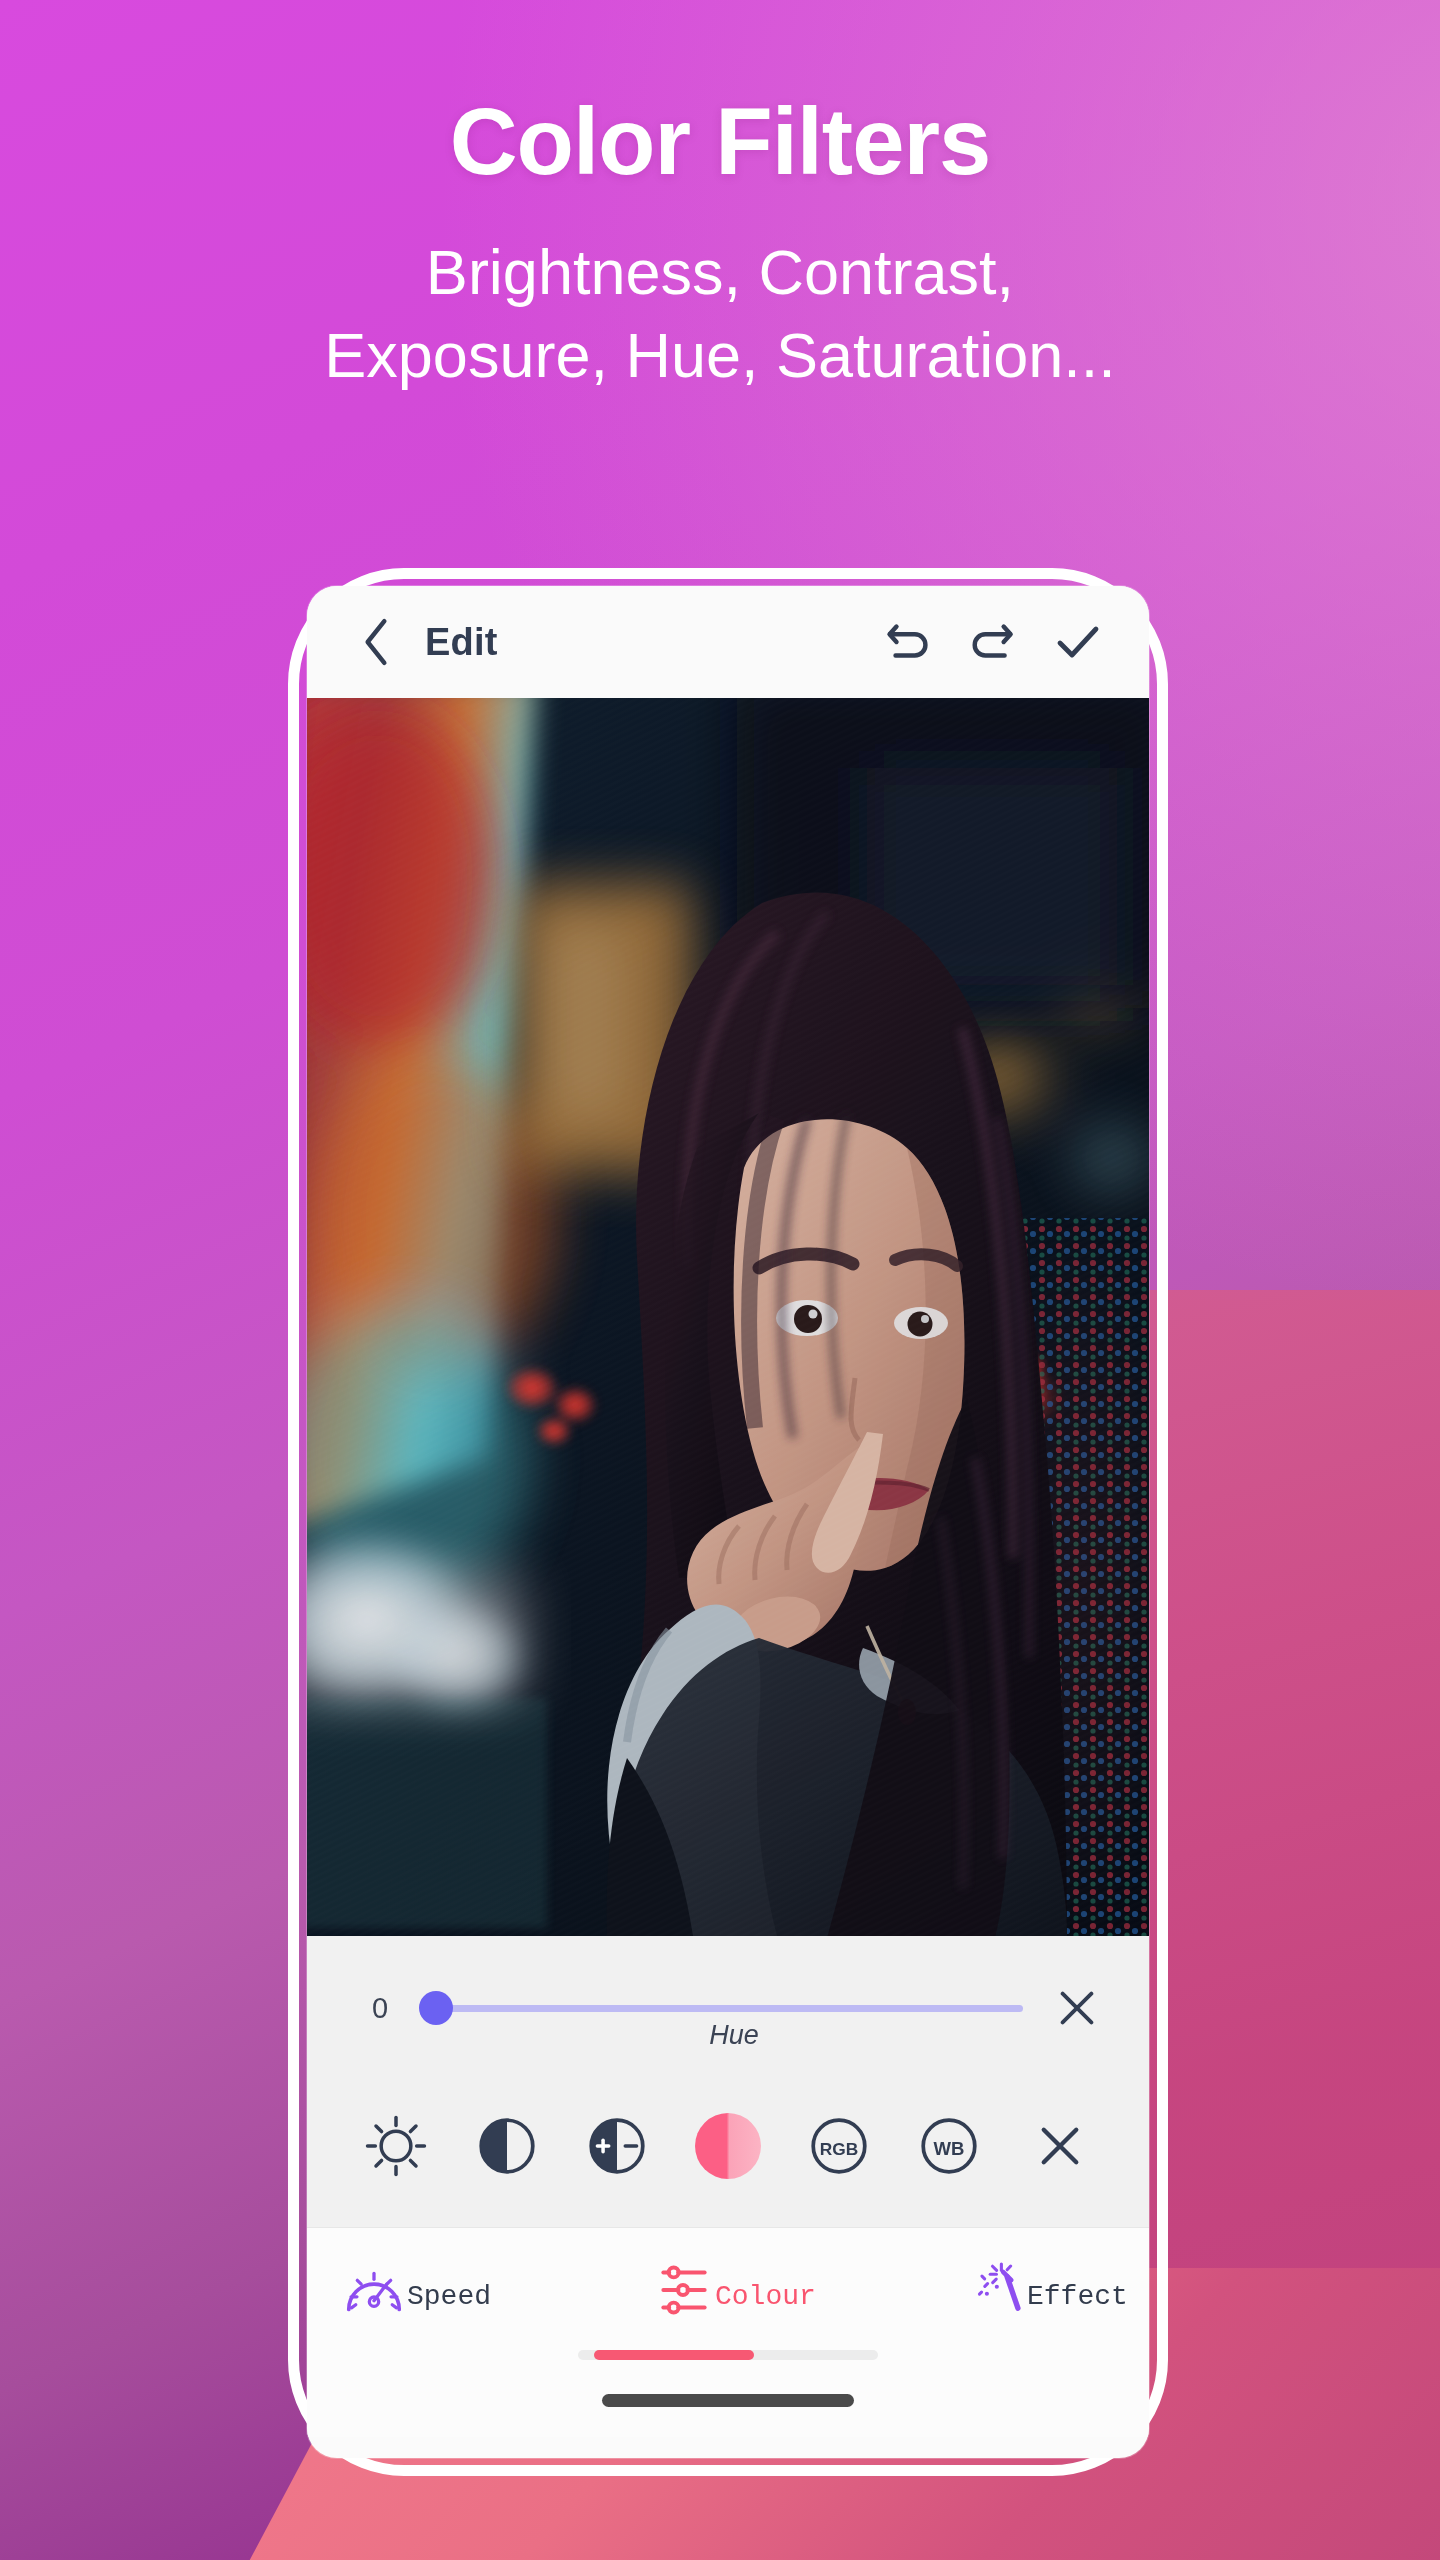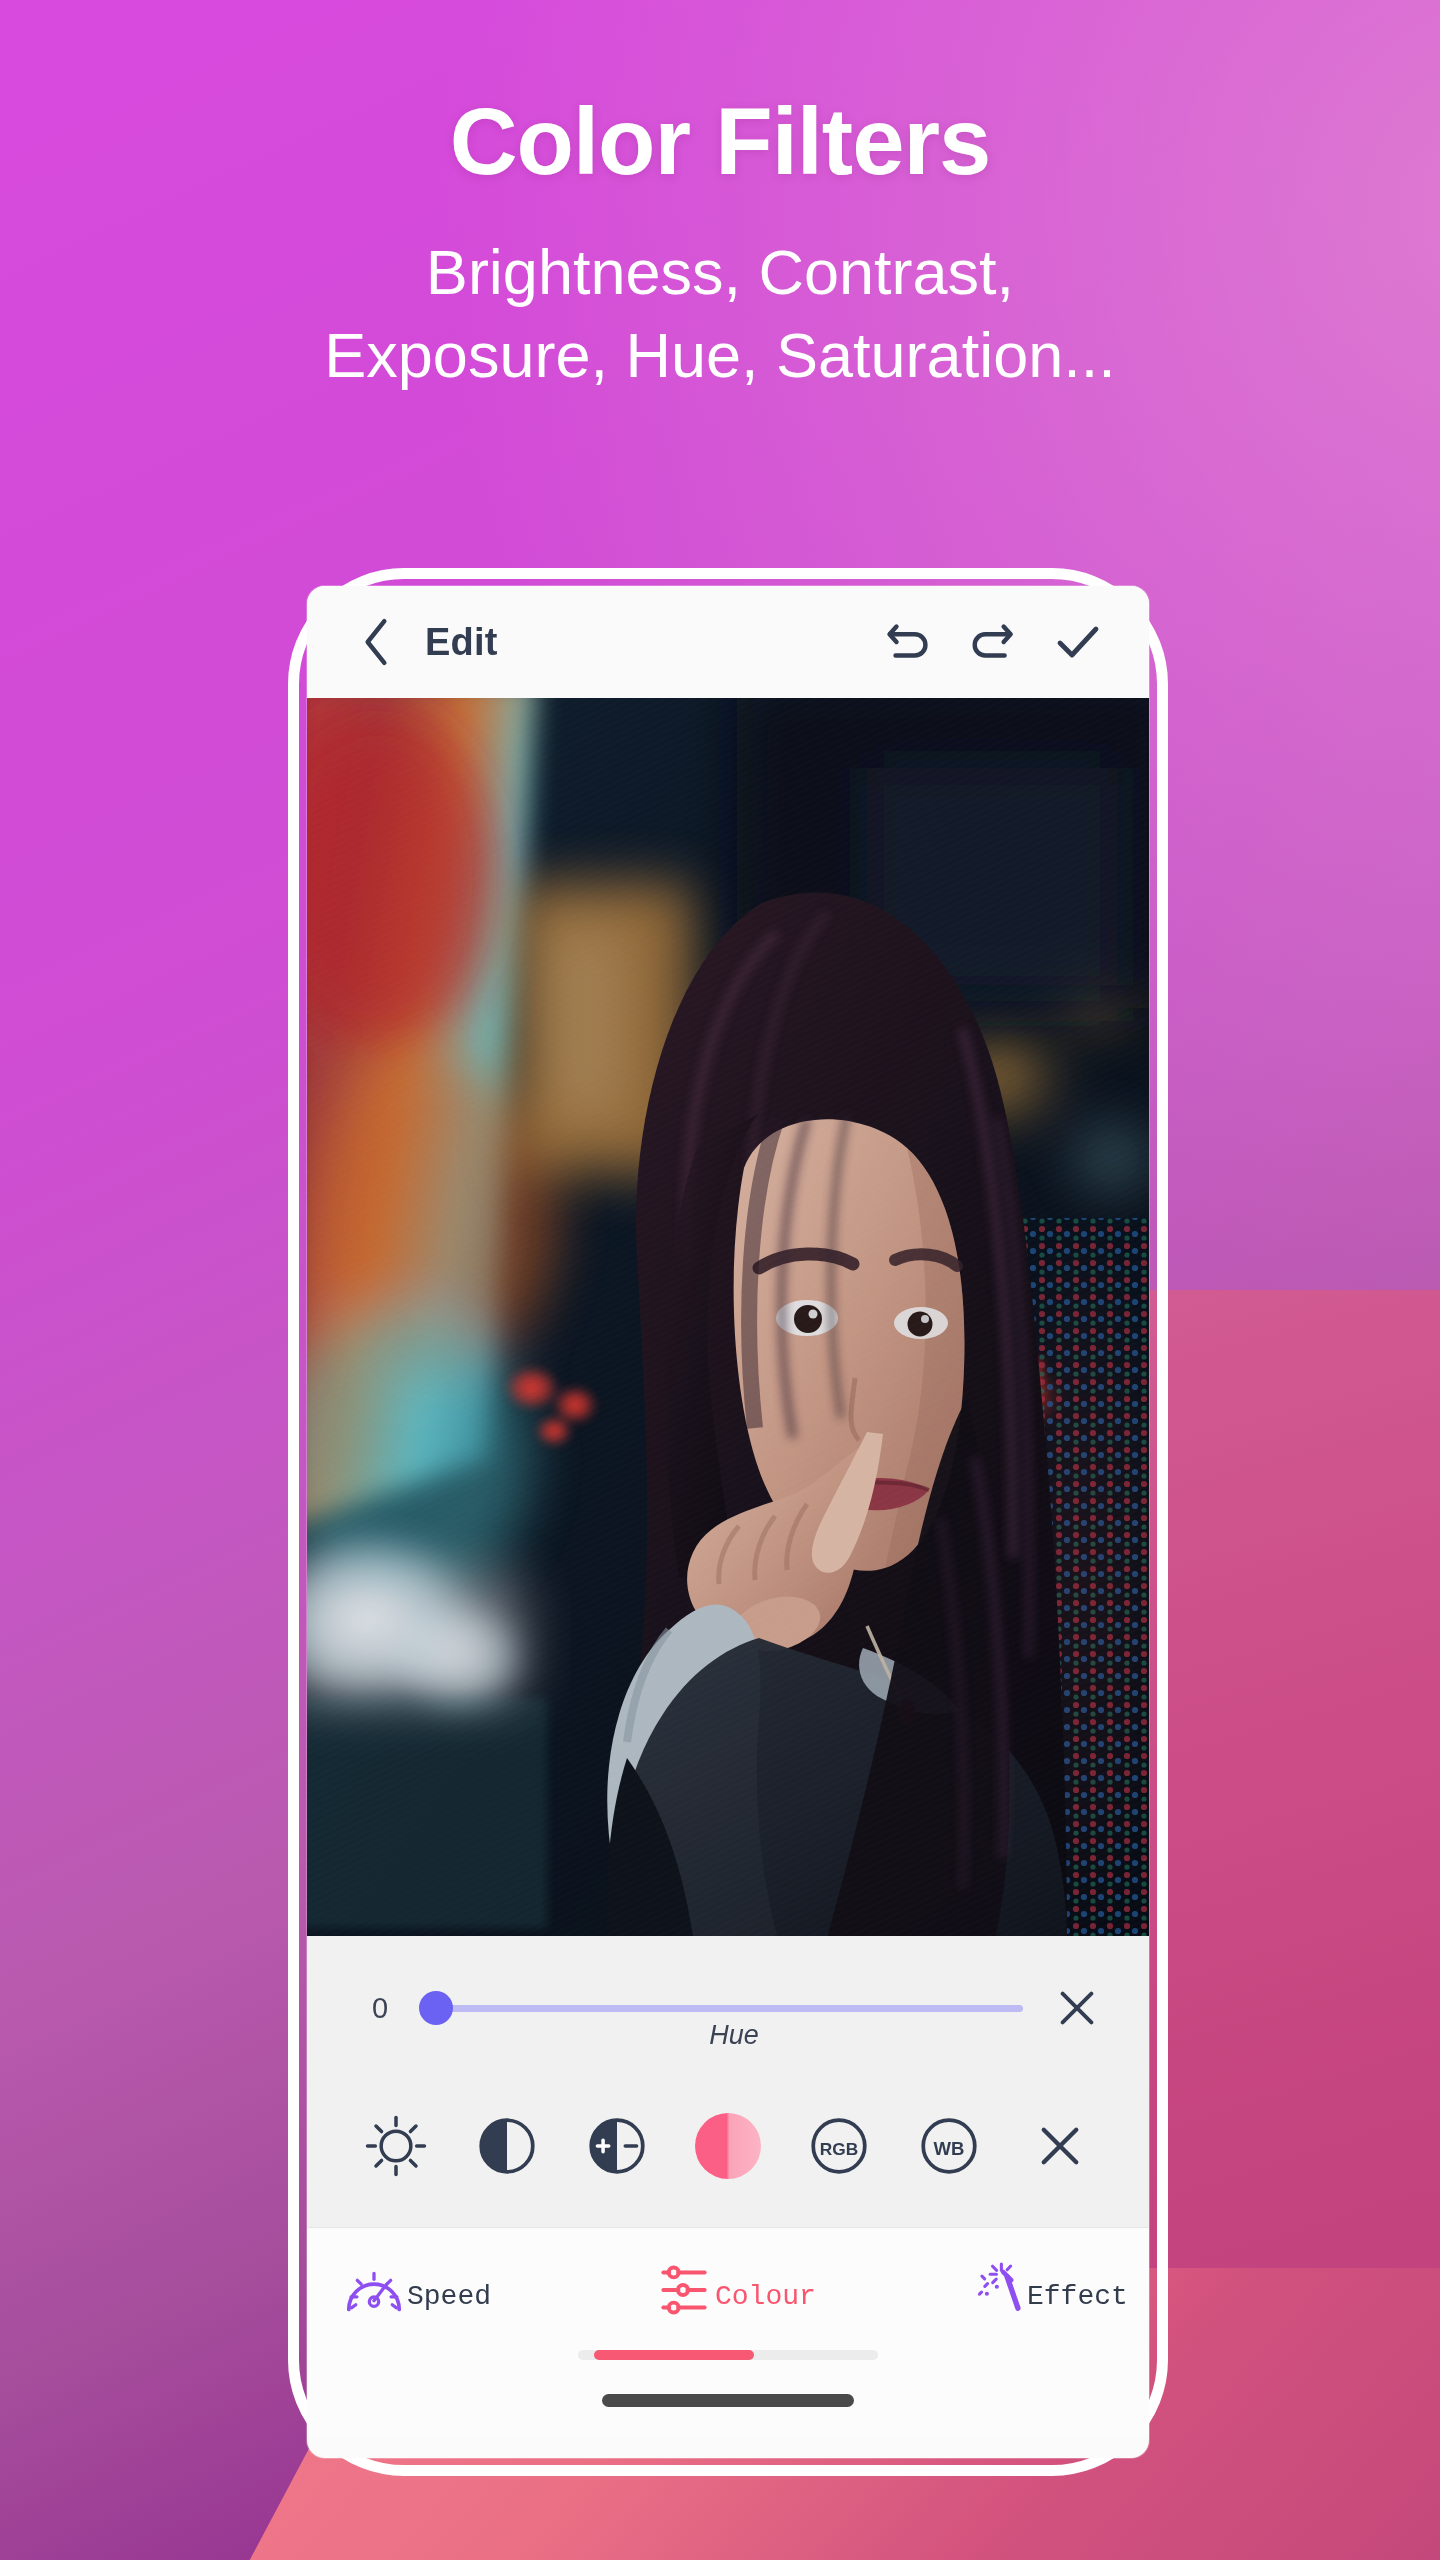--- a/index.html
+++ b/index.html
@@ -76,21 +76,21 @@
     left:288px; top:568px;
     width:880px; height:1908px;
     border-radius:116px;
     border:11px solid #ffffff;
     z-index:6;
   }
   .phone-body{
     position:absolute;
     left:307px; top:586px;
     width:842px; height:1872px;
-    border-radius:18px;
+    border-radius:30px;
     background:#fbfbfb;
     overflow:hidden;
     z-index:7;
     box-shadow:0 0 0 1px rgba(255,255,255,.25);
   }
 
   
   .app-header{
     height:112px;
     background:#fafafa;

